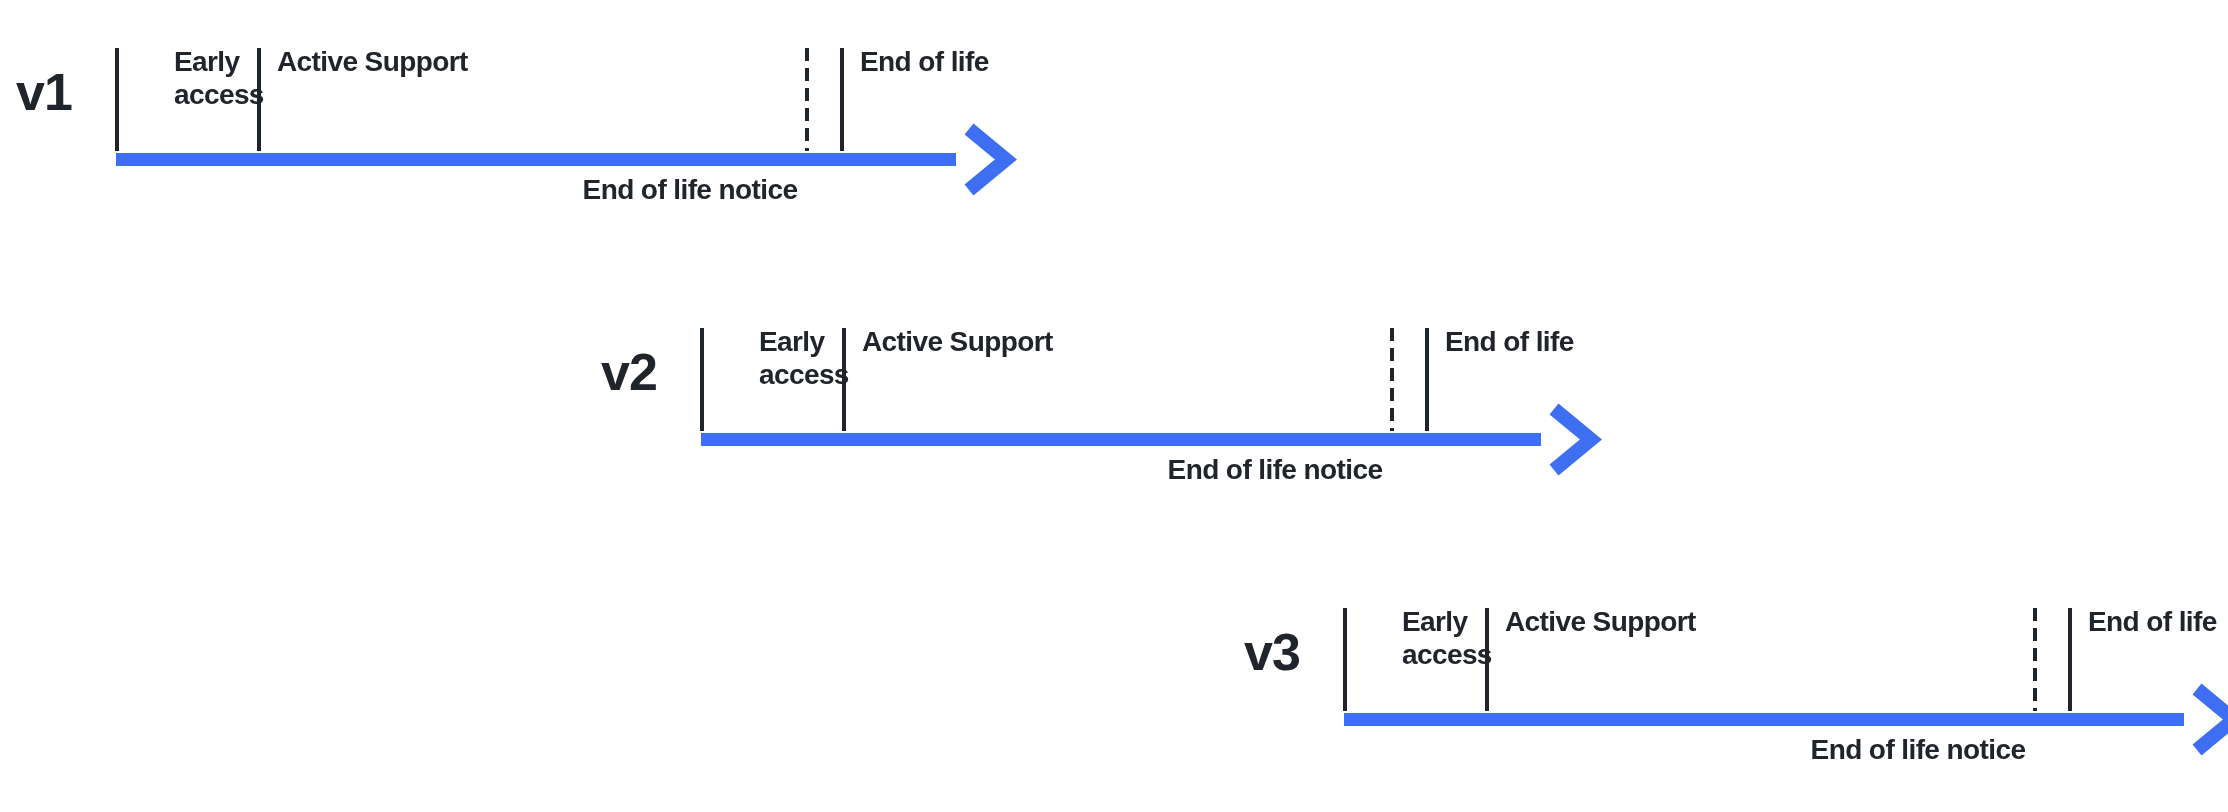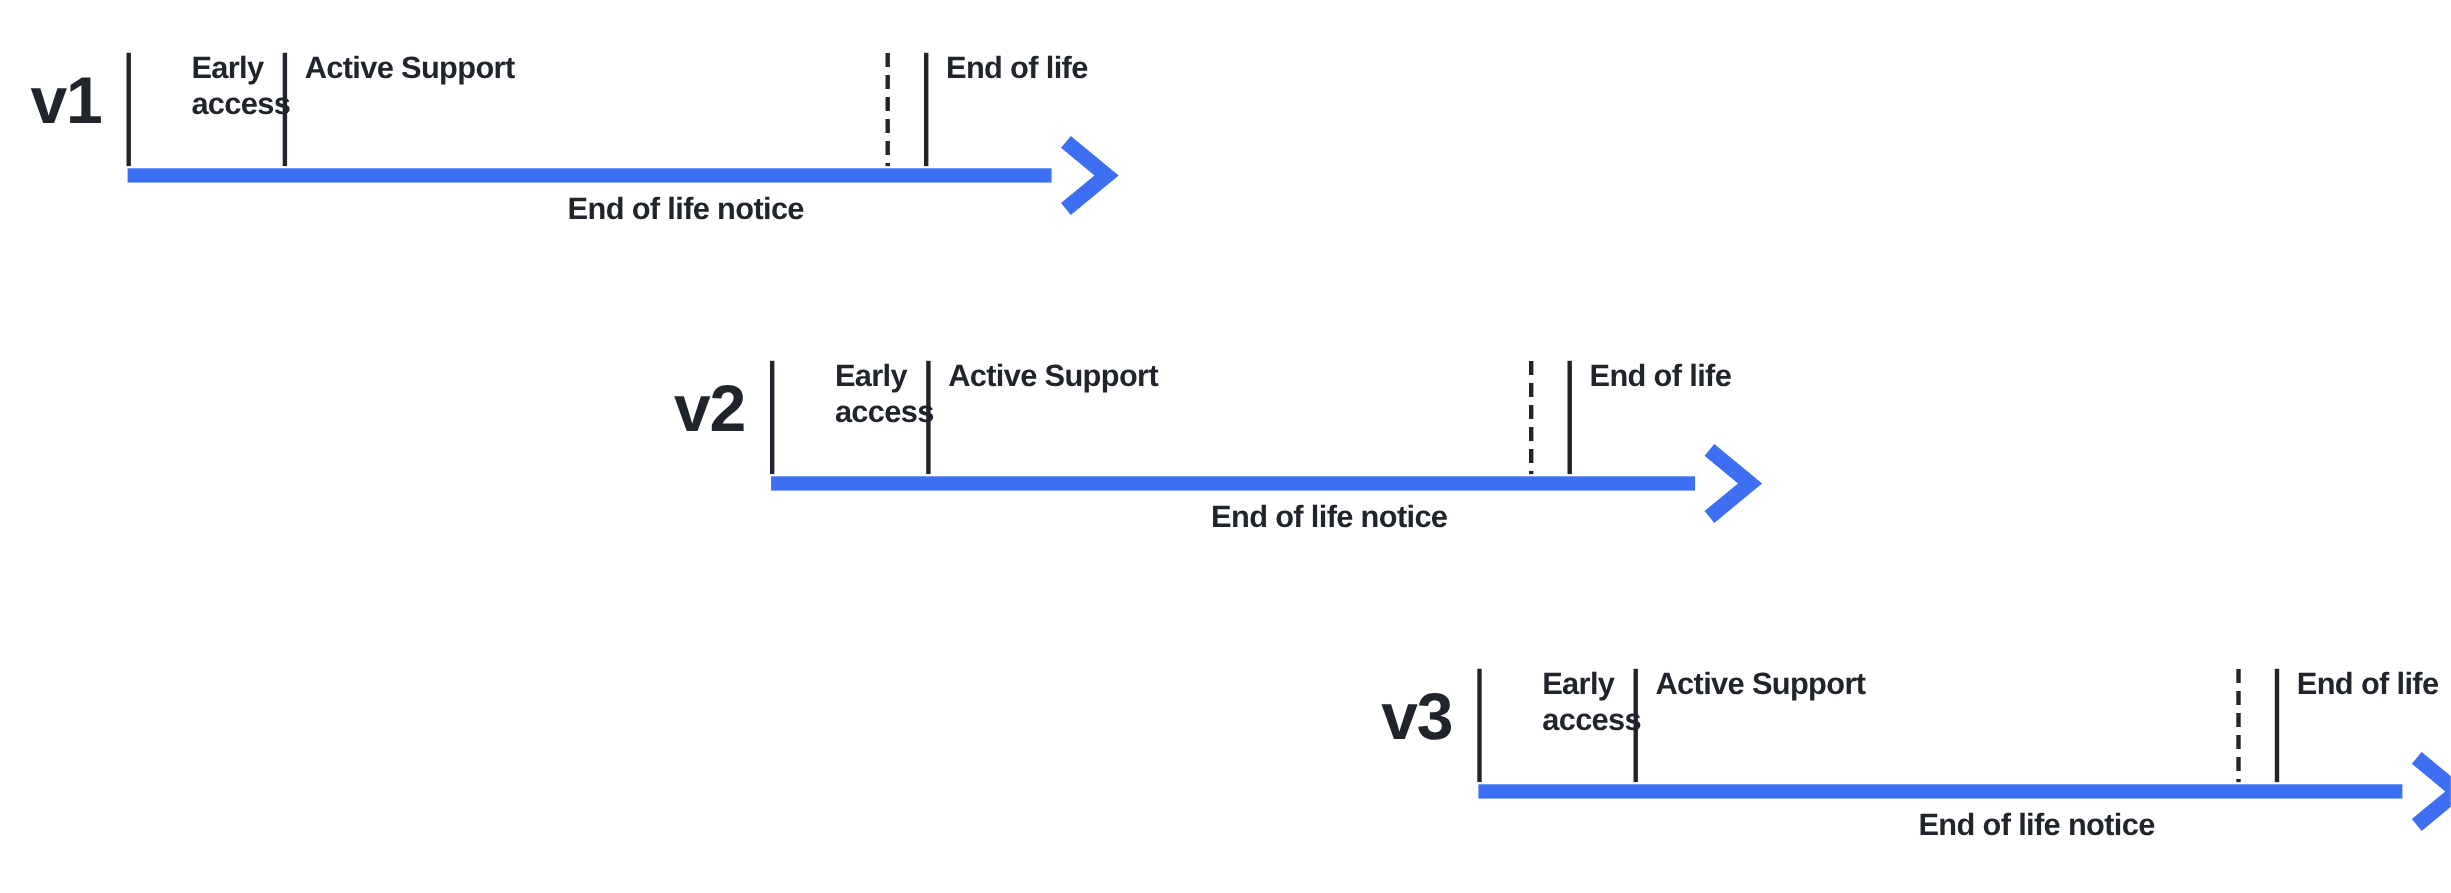--- a/index.html
+++ b/index.html
@@ -17,22 +17,22 @@
   .canvas{position:absolute;left:0;top:0;width:2228px;height:812px;}
 
   
   .timeline{position:absolute;width:1020px;height:185px;}
   .timeline.t1{left:16px;top:46px;}
   .timeline.t2{left:601px;top:326px;text-decoration:underline;}
   .timeline.t3{left:1244px;top:606px;}
 
   .version{
     position:absolute;left:0;top:21px;width:88px;height:50px;
-    font-size:60px;line-height:50px;font-weight:700;letter-spacing:-1px;
-    color:var(--color-text);text-align:center;
+    font-size:52px;line-height:50px;font-weight:700;letter-spacing:-1px;
+    color:var(--color-text);text-align:left;
   }
 
   .tick{
     position:absolute;top:2px;width:4px;height:103px;
     background:var(--color-tick);
   }
   .tick.start{left:99px;}
   .tick.active{left:241px;}
   .tick.eol{left:824px;}
 
@@ -50,21 +50,21 @@
   .phase-label.early{left:122px;width:118px;white-space:normal;margin-left:36px;}
   .phase-label.active{left:261px;}
   .phase-label.eolife{left:844px;}
 
   .arrow-svg{position:absolute;left:0;top:0;width:1020px;height:185px;color:var(--color-arrow);}
   .arrow-svg rect{fill:currentColor;}
   .arrow-svg polyline{fill:none;stroke:currentColor;stroke-width:14;
     stroke-linecap:butt;stroke-linejoin:miter;stroke-miterlimit:10;}
 
   .notice-label{
-    position:absolute;left:500px;top:127px;width:348px;
+    position:absolute;left:500px;top:127px;width:348px;text-align:center;
     font-size:28px;line-height:33px;font-weight:700;letter-spacing:-0.6px;
     color:var(--color-text);white-space:nowrap;
   }
 </style>
 </head>
 <body>
 
 <div class="canvas">
 
   <section class="timeline t1">

